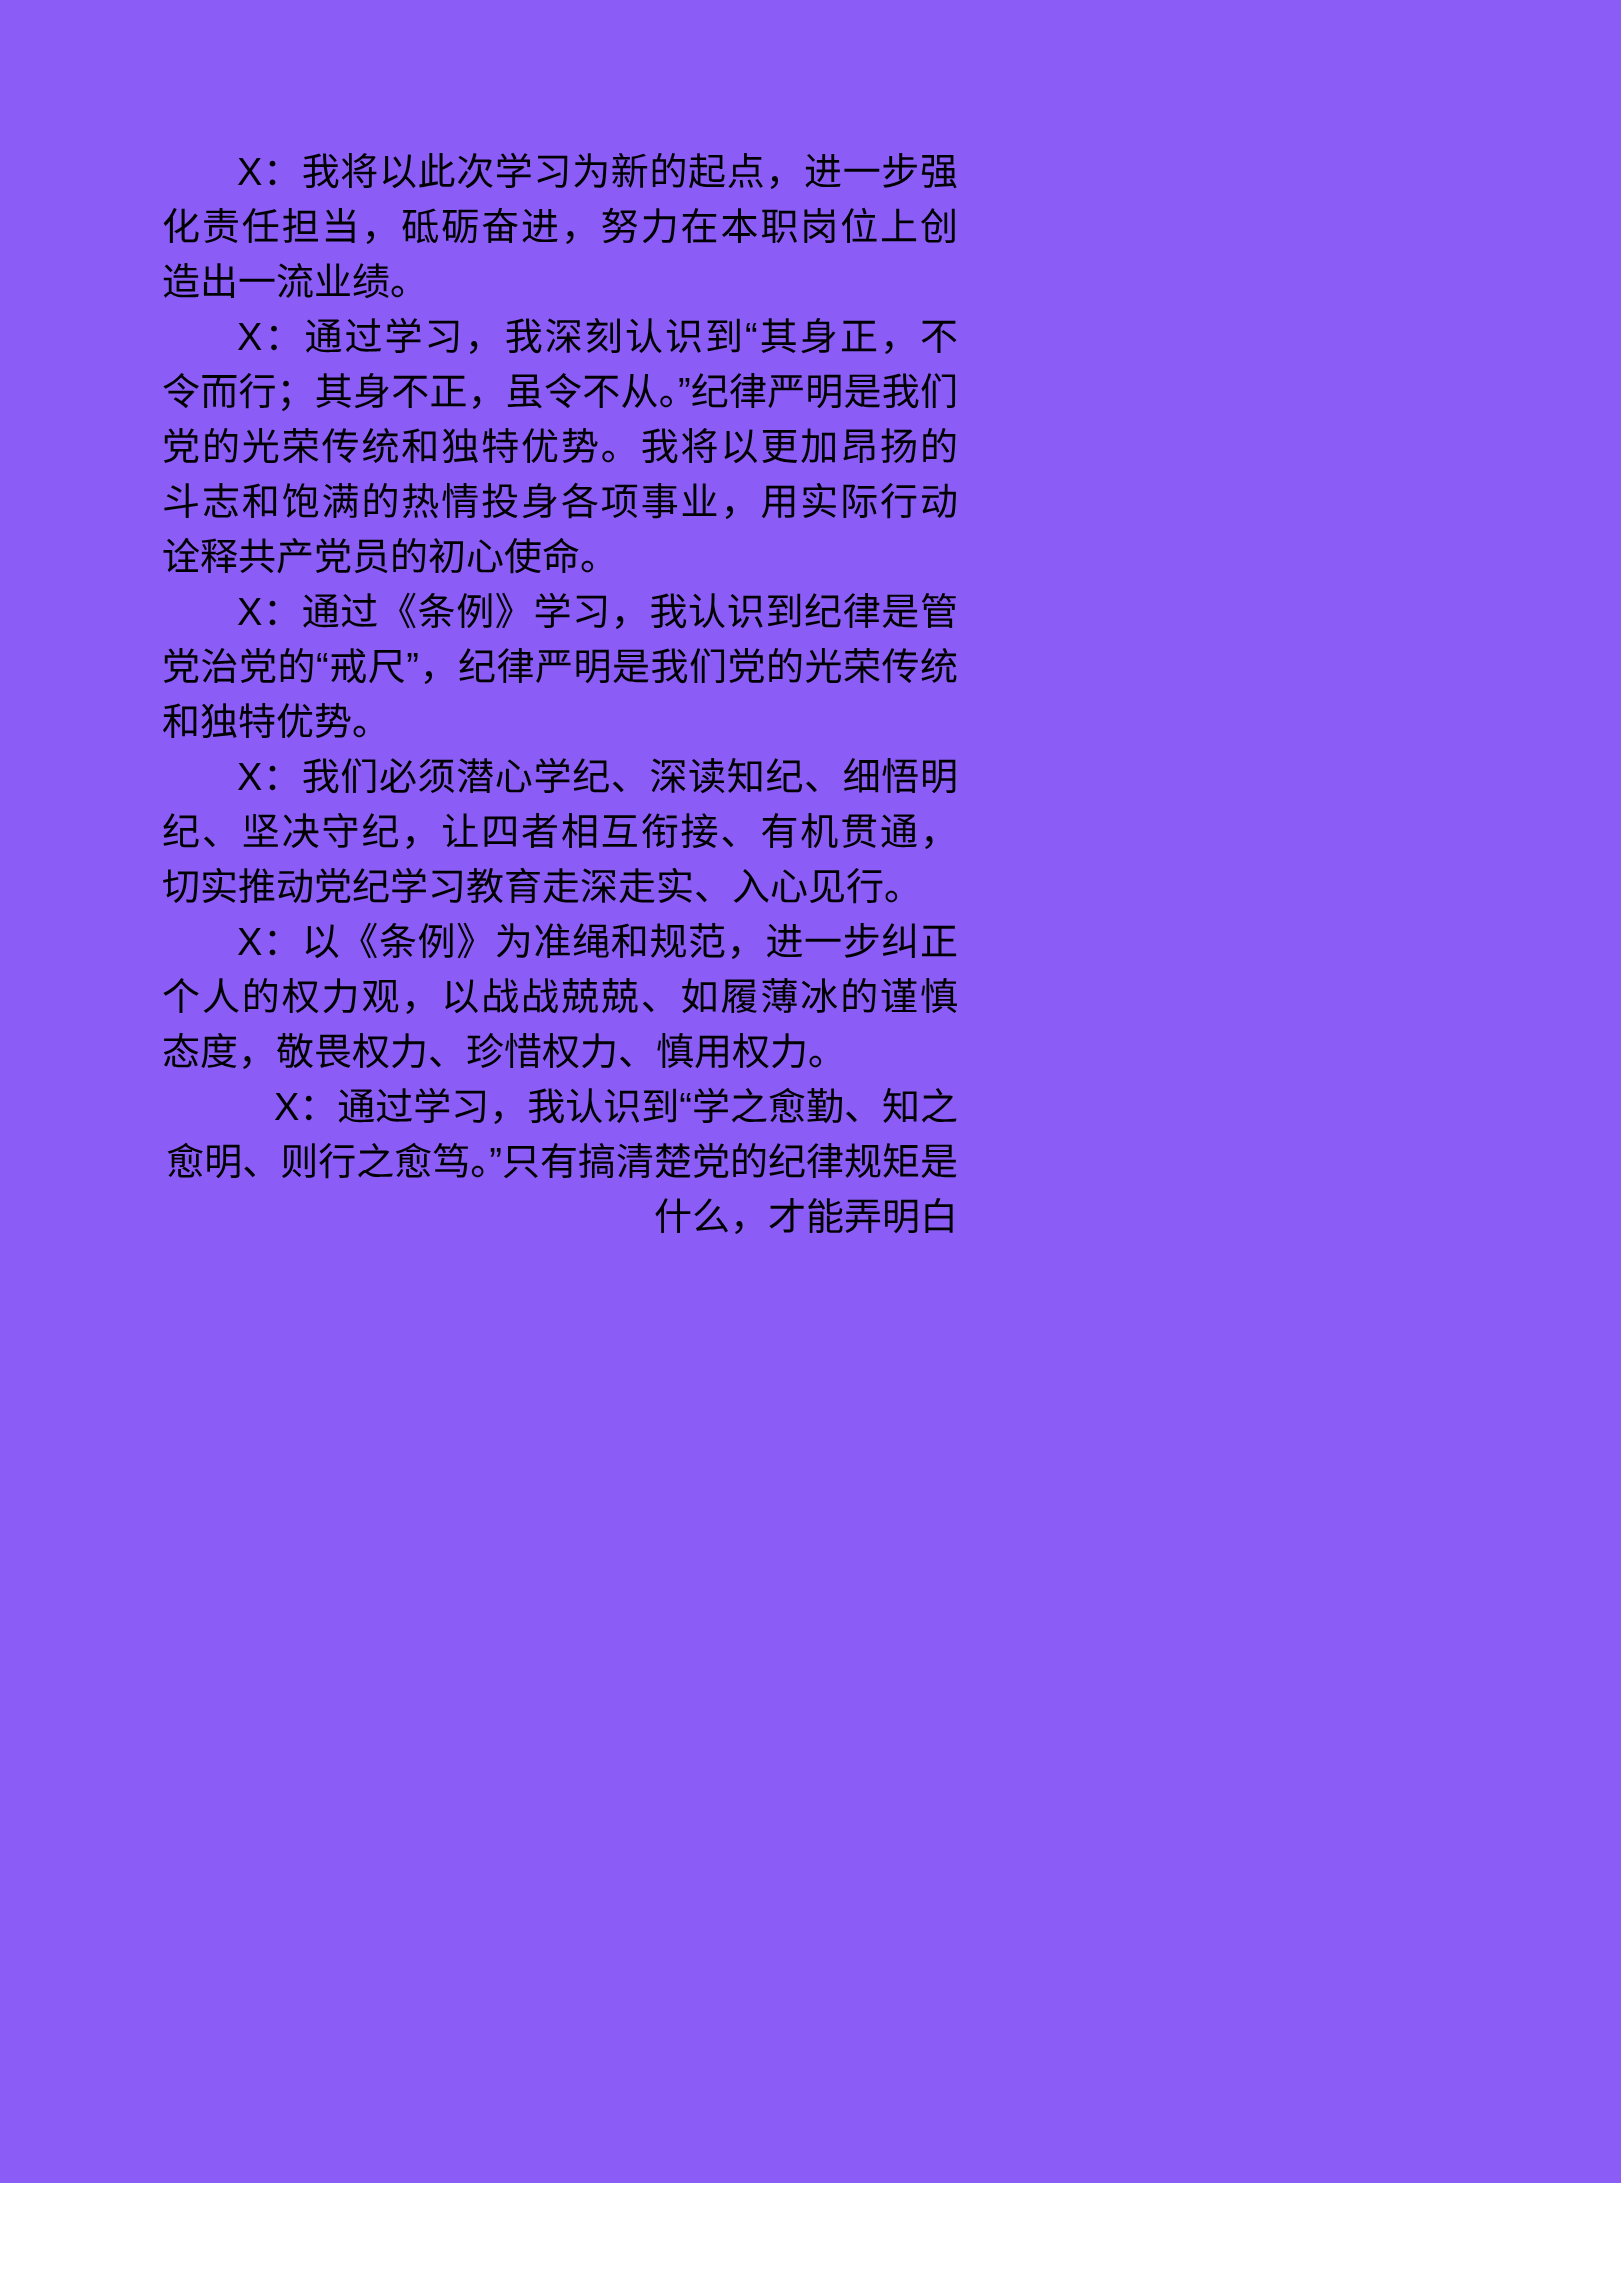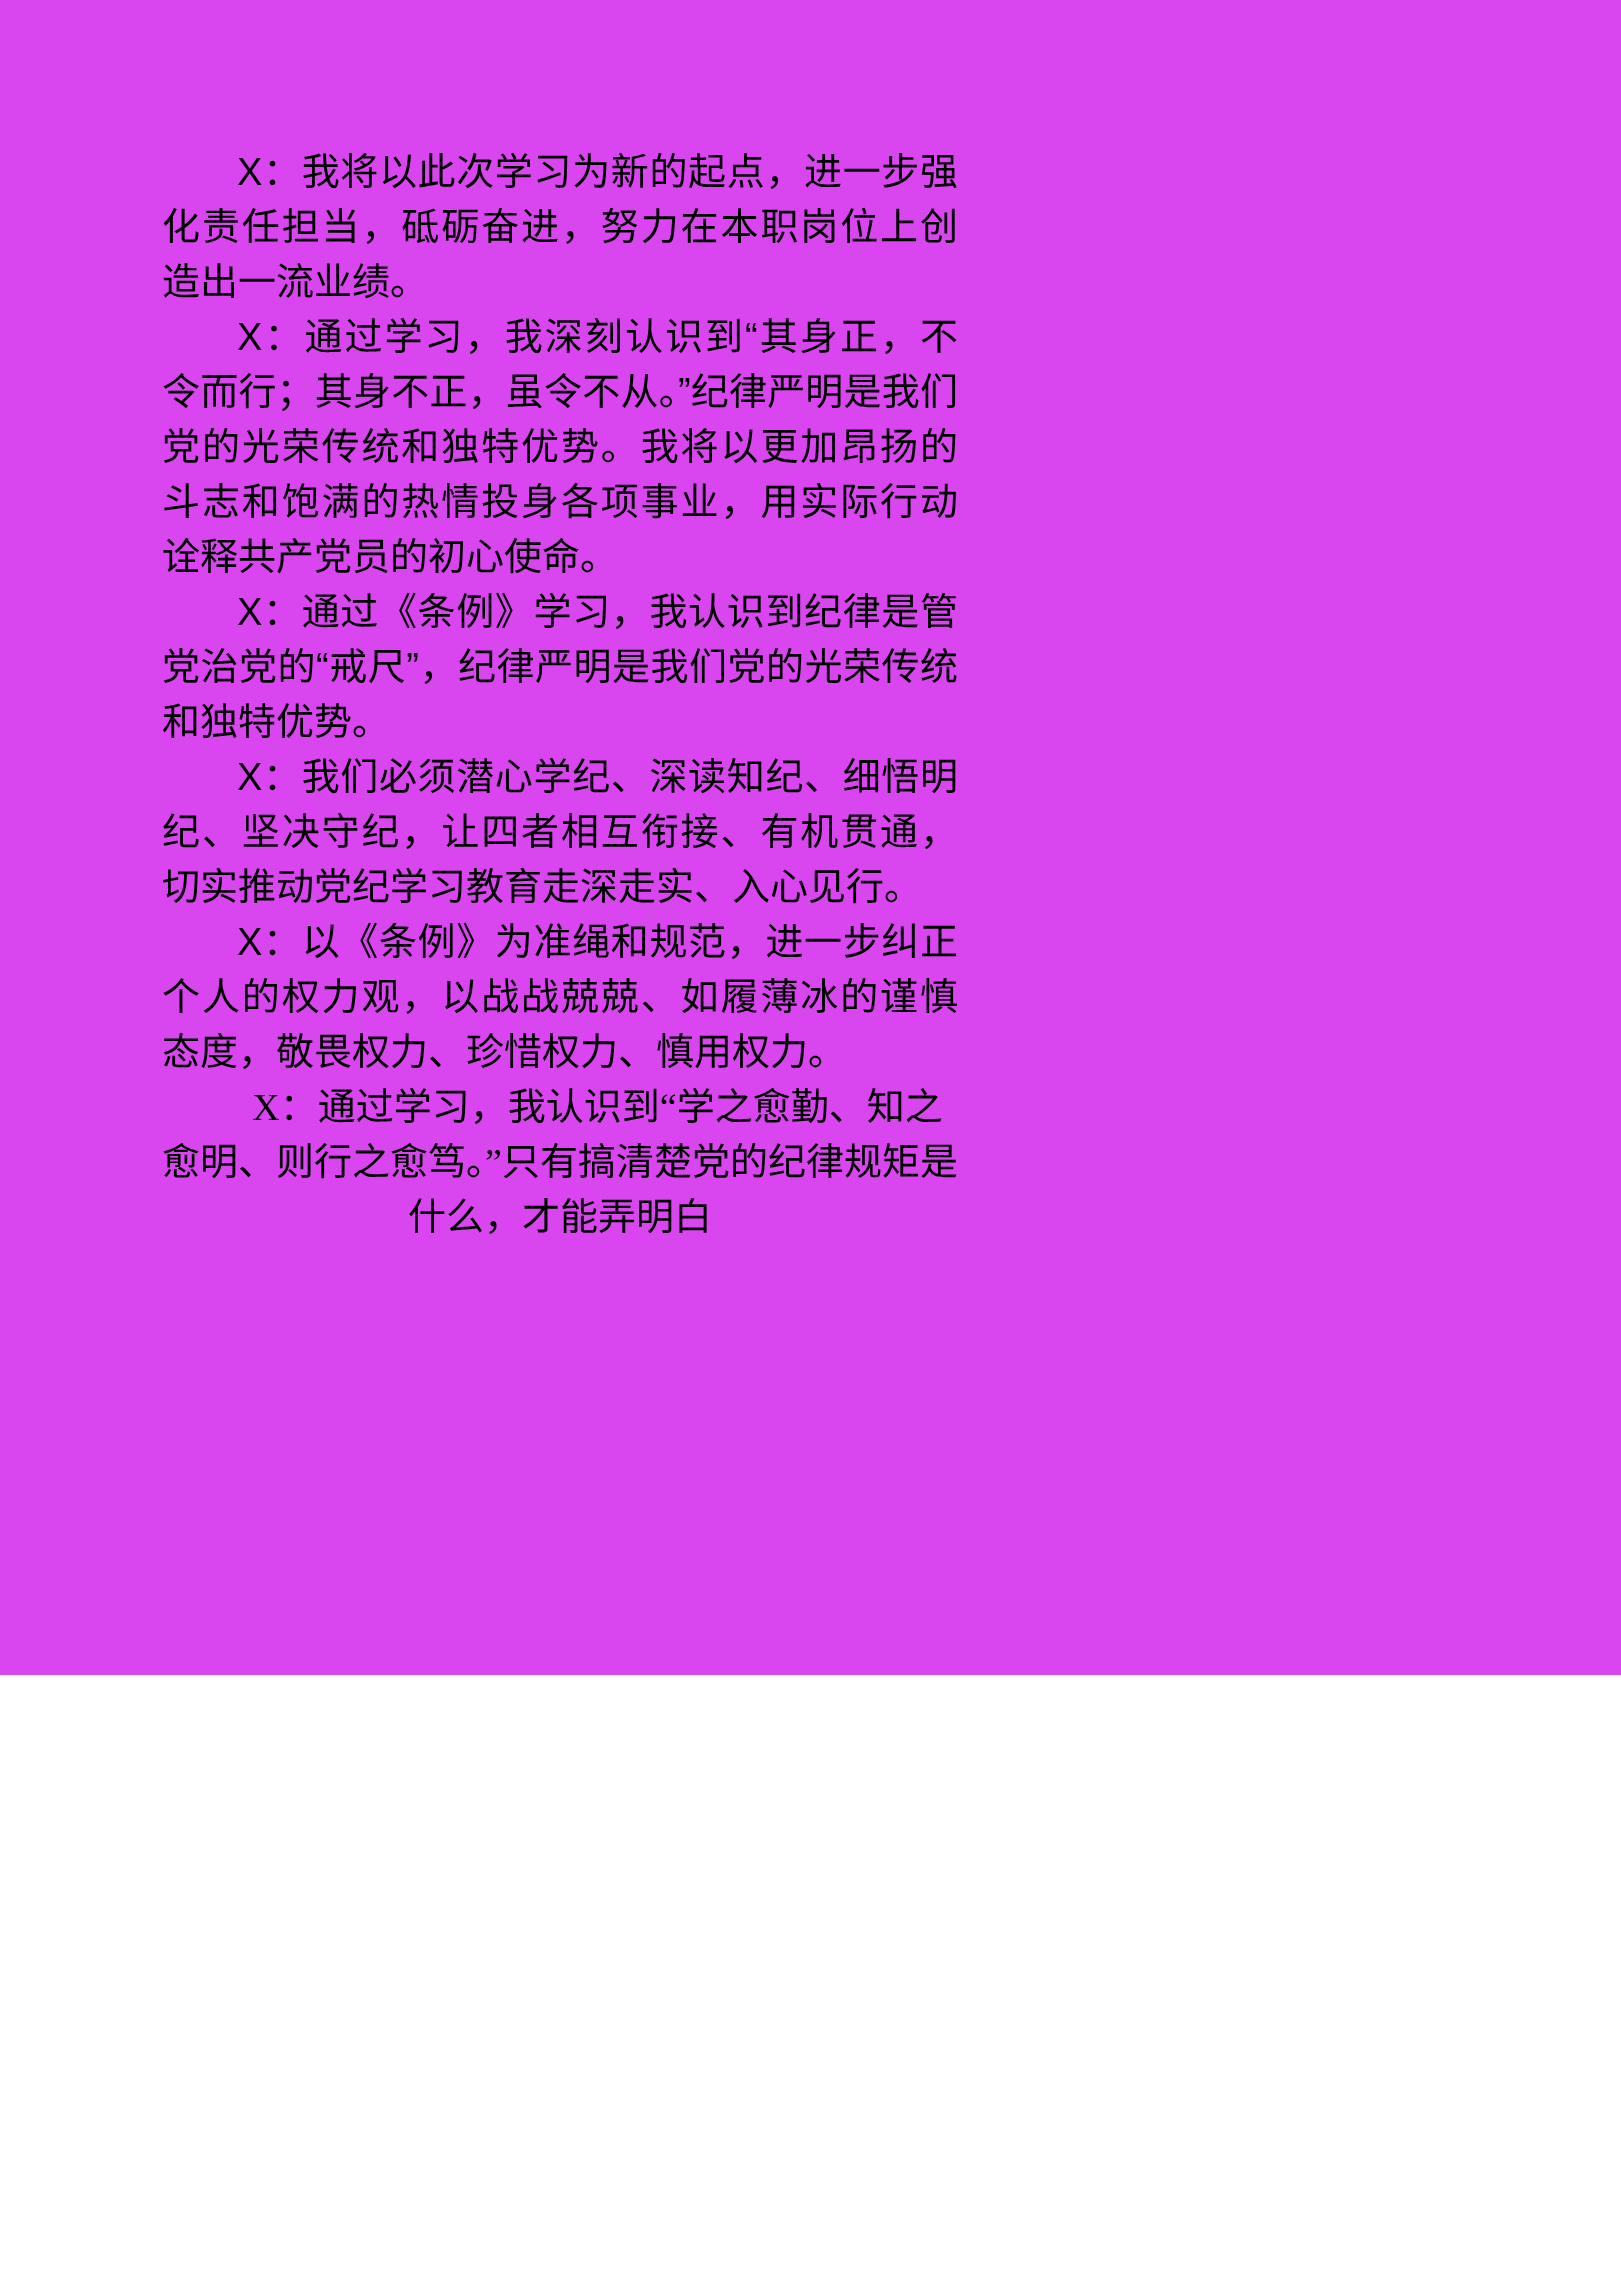--- a/index.html
+++ b/index.html
@@ -4,22 +4,22 @@
 <title>文档</title>
 <style>
   html, body {
     margin: 0;
     padding: 0;
     background: #ffffff;
   }
   .page {
     position: relative;
     width: 1621px;
-    height: 1675px;
-    background: #d946ef;
+    height: 2183px;
+    background: #8b5cf6;
     margin: 0 auto;
     overflow: hidden;
     box-sizing: border-box;
   }
   .doc-body {
     position: absolute;
     left: 162px;
     top: 145px;
     width: 796px;
   }
@@ -31,22 +31,21 @@
     color: #000000;
     text-align: justify;
     text-justify: inter-ideograph;
     text-indent: 75px;
     letter-spacing: 0px;
     font-weight: 400;
     word-break: break-all;
     white-space: normal;
   }
   .para:last-child {
-    text-align: center;
-    font-family: Liberation Serif, serif;
+    text-align: right;
   }
 </style>
 </head>
 <body>
 
 <div class="page">
   <div class="doc-body">
     <p class="para">X：我将以此次学习为新的起点，进一步强化责任担当，砥砺奋进，努力在本职岗位上创造出一流业绩。</p>
     <p class="para">X：通过学习，我深刻认识到“其身正，不令而行；其身不正，虽令不从。”纪律严明是我们党的光荣传统和独特优势。我将以更加昂扬的斗志和饱满的热情投身各项事业，用实际行动诠释共产党员的初心使命。</p>
     <p class="para">X：通过《条例》学习，我认识到纪律是管党治党的“戒尺”，纪律严明是我们党的光荣传统和独特优势。</p>

